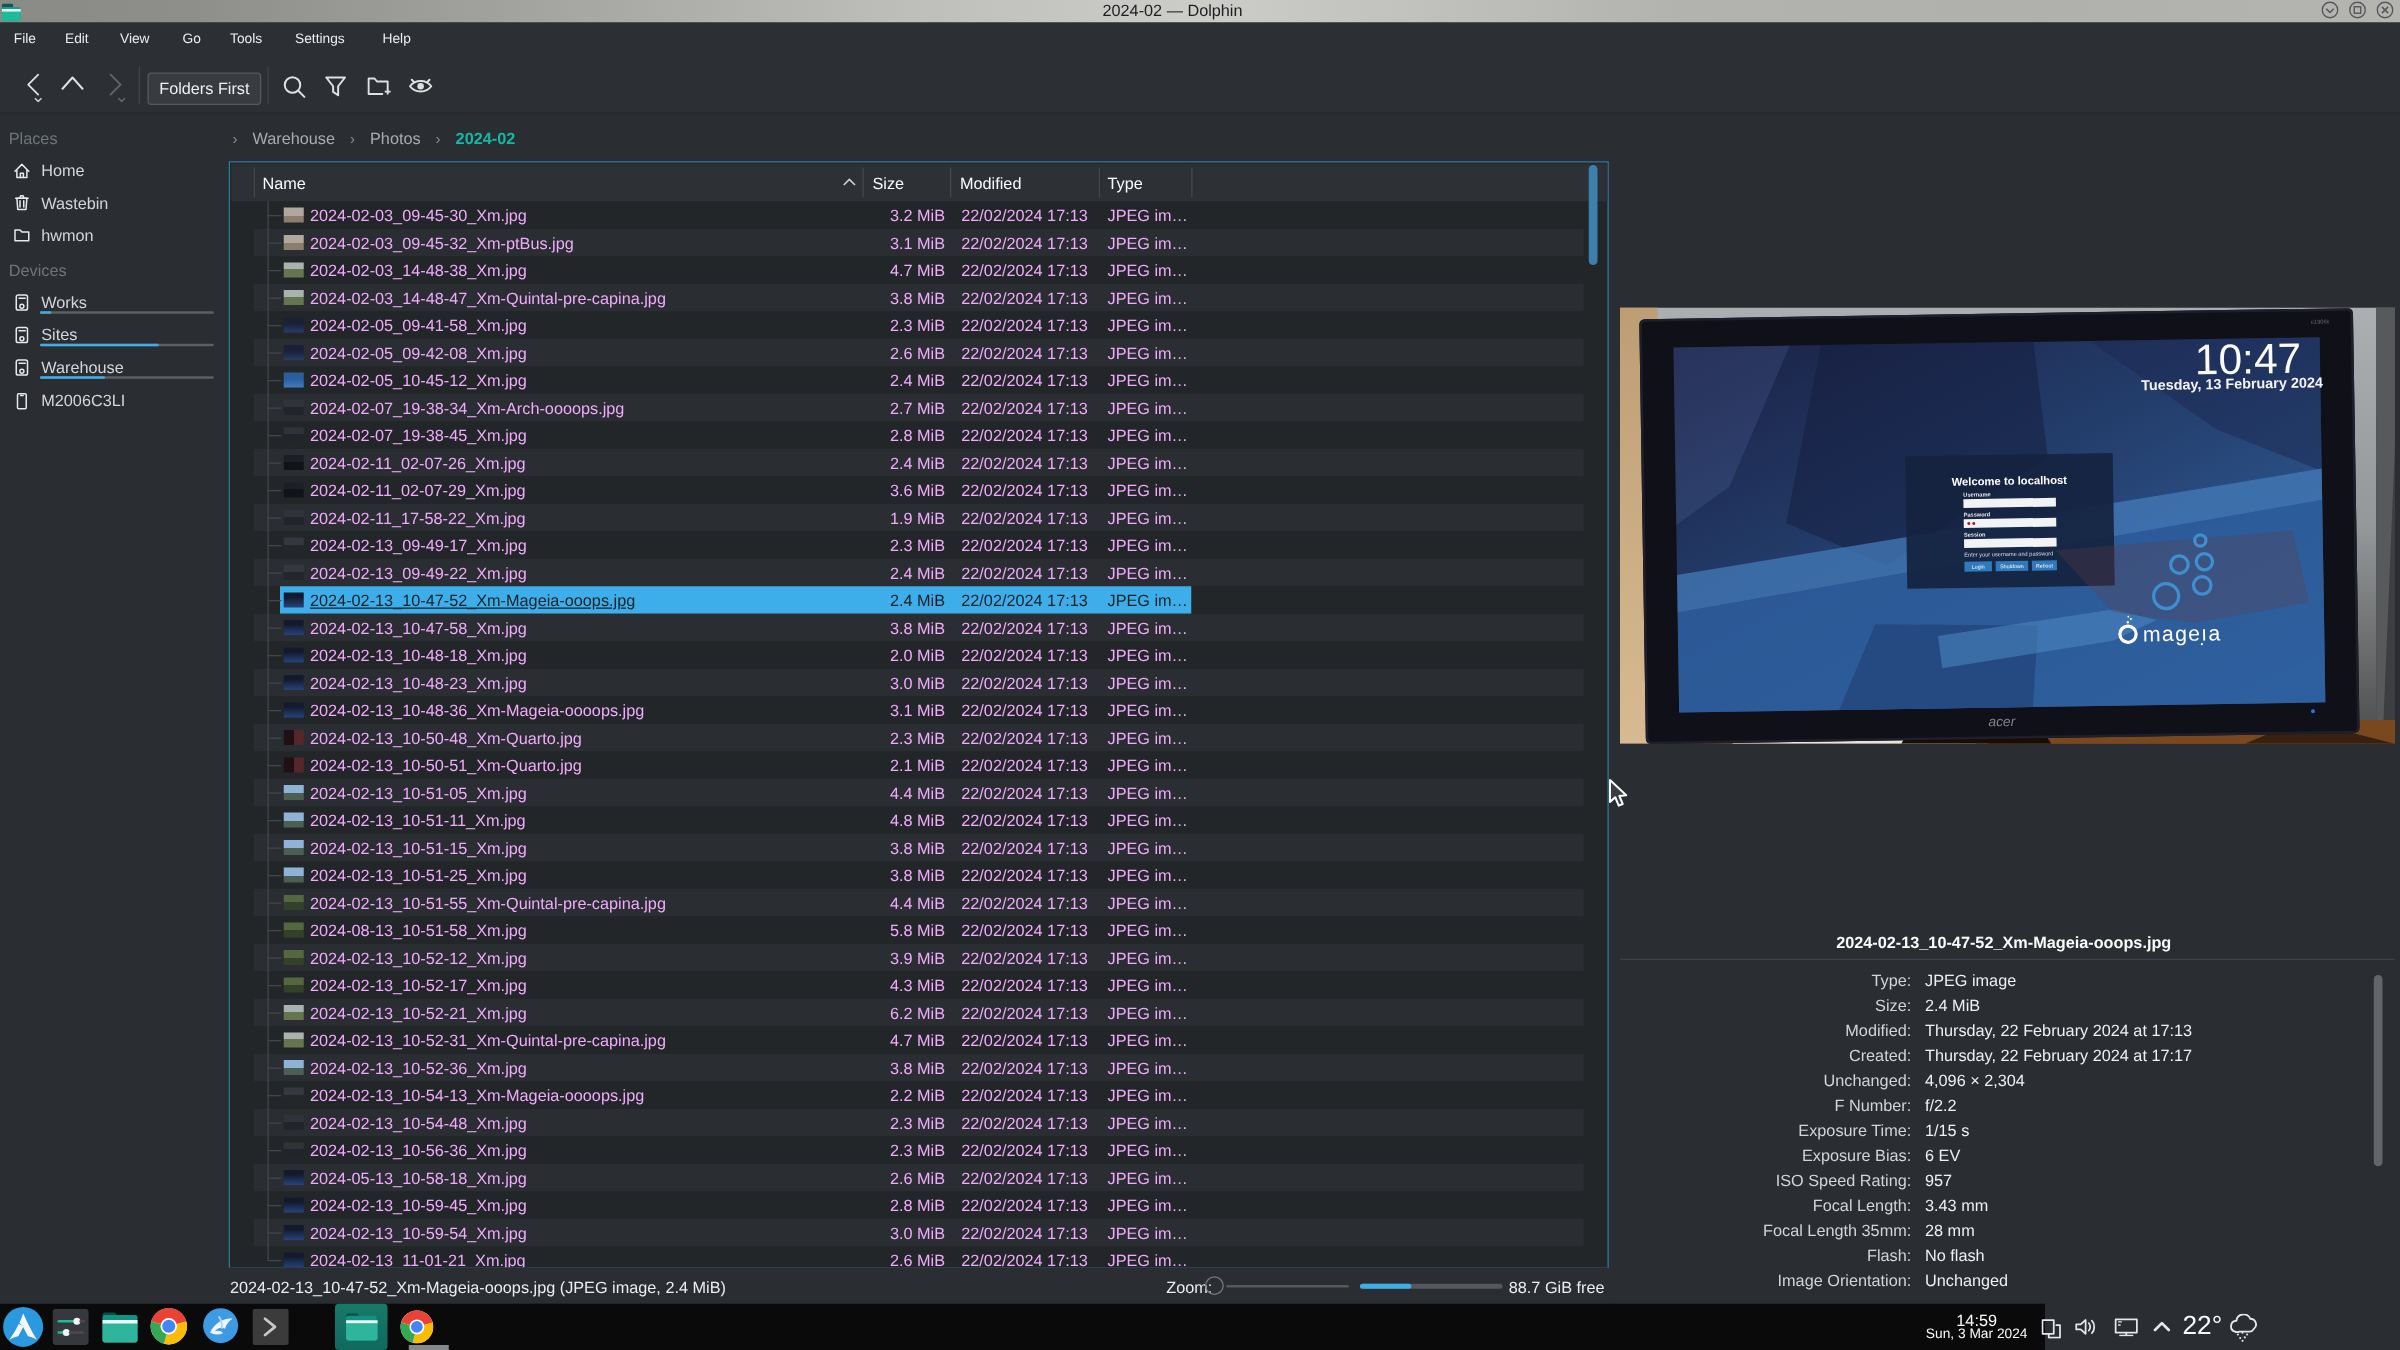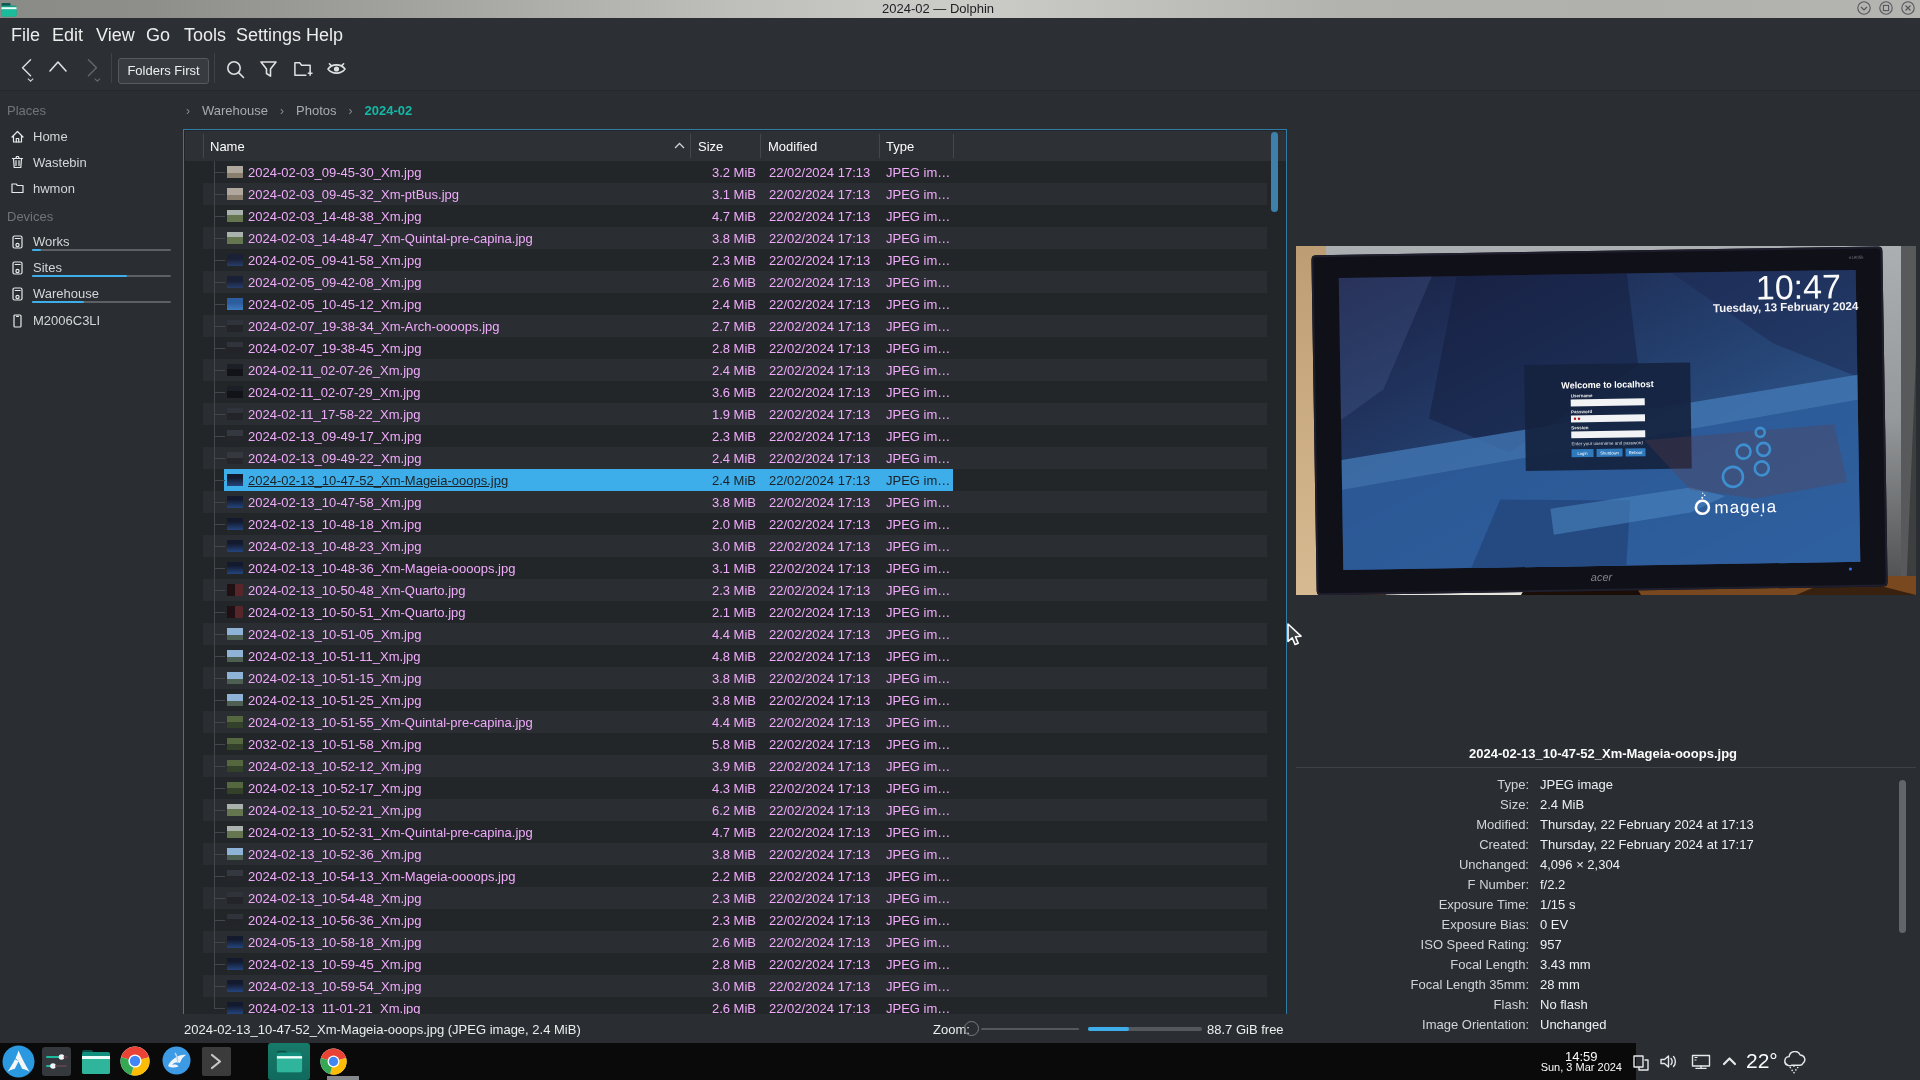--- a/index.html
+++ b/index.html
@@ -1,21 +1,21 @@
 <!DOCTYPE html>
 <html><head><meta charset="utf-8"><style>
 *{margin:0;padding:0;box-sizing:border-box}
 html,body{width:1920px;height:1080px;overflow:hidden;background:#2a2e32;font-family:"Liberation Sans",sans-serif;}
 .abs{position:absolute}
 #stage{position:relative;width:1920px;height:1080px}
 
 #titlebar{left:0;top:0;width:1920px;height:18px;background:linear-gradient(90deg,#8a8a86 0%,#8e8e8a 8%,#a3a39f 22%,#bebeba 38%,#ccccc8 50%,#c2c2be 58%,#b2b2ae 70%,#b0b0ac 85%,#b4b4b0 100%);}
 #titlebar .ttl{position:absolute;left:0;right:44px;top:1px;text-align:center;font-size:13px;color:#1c1e20;}
 
-#menubar{left:0;top:18px;width:1920px;height:28px;background:#2c2f33;color:#eceded;font-size:18px}
+#menubar{left:0;top:18px;width:1920px;height:28px;background:#2c2f33;color:#eceded;font-size:11px}
 #menubar span{position:absolute;top:7px}
 #toolbar{left:0;top:46px;width:1920px;height:45px;background:#2c2f33;border-bottom:1px solid #25282c}
 .tsep{position:absolute;top:7px;width:1px;height:30px;background:#3f4347}
 #ffbtn{position:absolute;left:118px;top:12px;width:91px;height:26px;background:#383c40;border:1px solid #565a5e;border-radius:3px;color:#eeefef;font-size:13px;text-align:center;line-height:24px}
 
 #winbg{left:0;top:91px;width:1920px;height:952px;background:#2a2e32}
 
 #crumbs{left:186px;top:103px;height:16px;font-size:13px;color:#a9acae}
 #crumbs b{color:#14b8a6}
 #crumbs .sep{color:#888b8e;padding:0 12px;font-size:12px}
@@ -374,21 +374,21 @@
       </div>
       <div class="frow alt" style="top:581px">
         <span class="thumb t-green"></span>
         <span class="nm">2024-02-13_10-51-55_Xm-Quintal-pre-capina.jpg</span>
         <span class="sz">4.4 MiB</span>
         <span class="md">22/02/2024 17:13</span>
         <span class="tp">JPEG im…</span>
       </div>
       <div class="frow" style="top:603px">
         <span class="thumb t-green"></span>
-        <span class="nm">2032-02-13_10-51-58_Xm.jpg</span>
+        <span class="nm">2024-08-13_10-51-58_Xm.jpg</span>
         <span class="sz">5.8 MiB</span>
         <span class="md">22/02/2024 17:13</span>
         <span class="tp">JPEG im…</span>
       </div>
       <div class="frow alt" style="top:625px">
         <span class="thumb t-green"></span>
         <span class="nm">2024-02-13_10-52-12_Xm.jpg</span>
         <span class="sz">3.9 MiB</span>
         <span class="md">22/02/2024 17:13</span>
         <span class="tp">JPEG im…</span>
@@ -611,21 +611,21 @@
     <div class="meta">
       <span class="lab" style="top:877px">F Number:</span>
       <span class="val" style="top:877px">f/2.2</span>
     </div>
     <div class="meta">
       <span class="lab" style="top:897px">Exposure Time:</span>
       <span class="val" style="top:897px">1/15 s</span>
     </div>
     <div class="meta">
       <span class="lab" style="top:917px">Exposure Bias:</span>
-      <span class="val" style="top:917px">0 EV</span>
+      <span class="val" style="top:917px">6 EV</span>
     </div>
     <div class="meta">
       <span class="lab" style="top:937px">ISO Speed Rating:</span>
       <span class="val" style="top:937px">957</span>
     </div>
     <div class="meta">
       <span class="lab" style="top:957px">Focal Length:</span>
       <span class="val" style="top:957px">3.43 mm</span>
     </div>
     <div class="meta">

